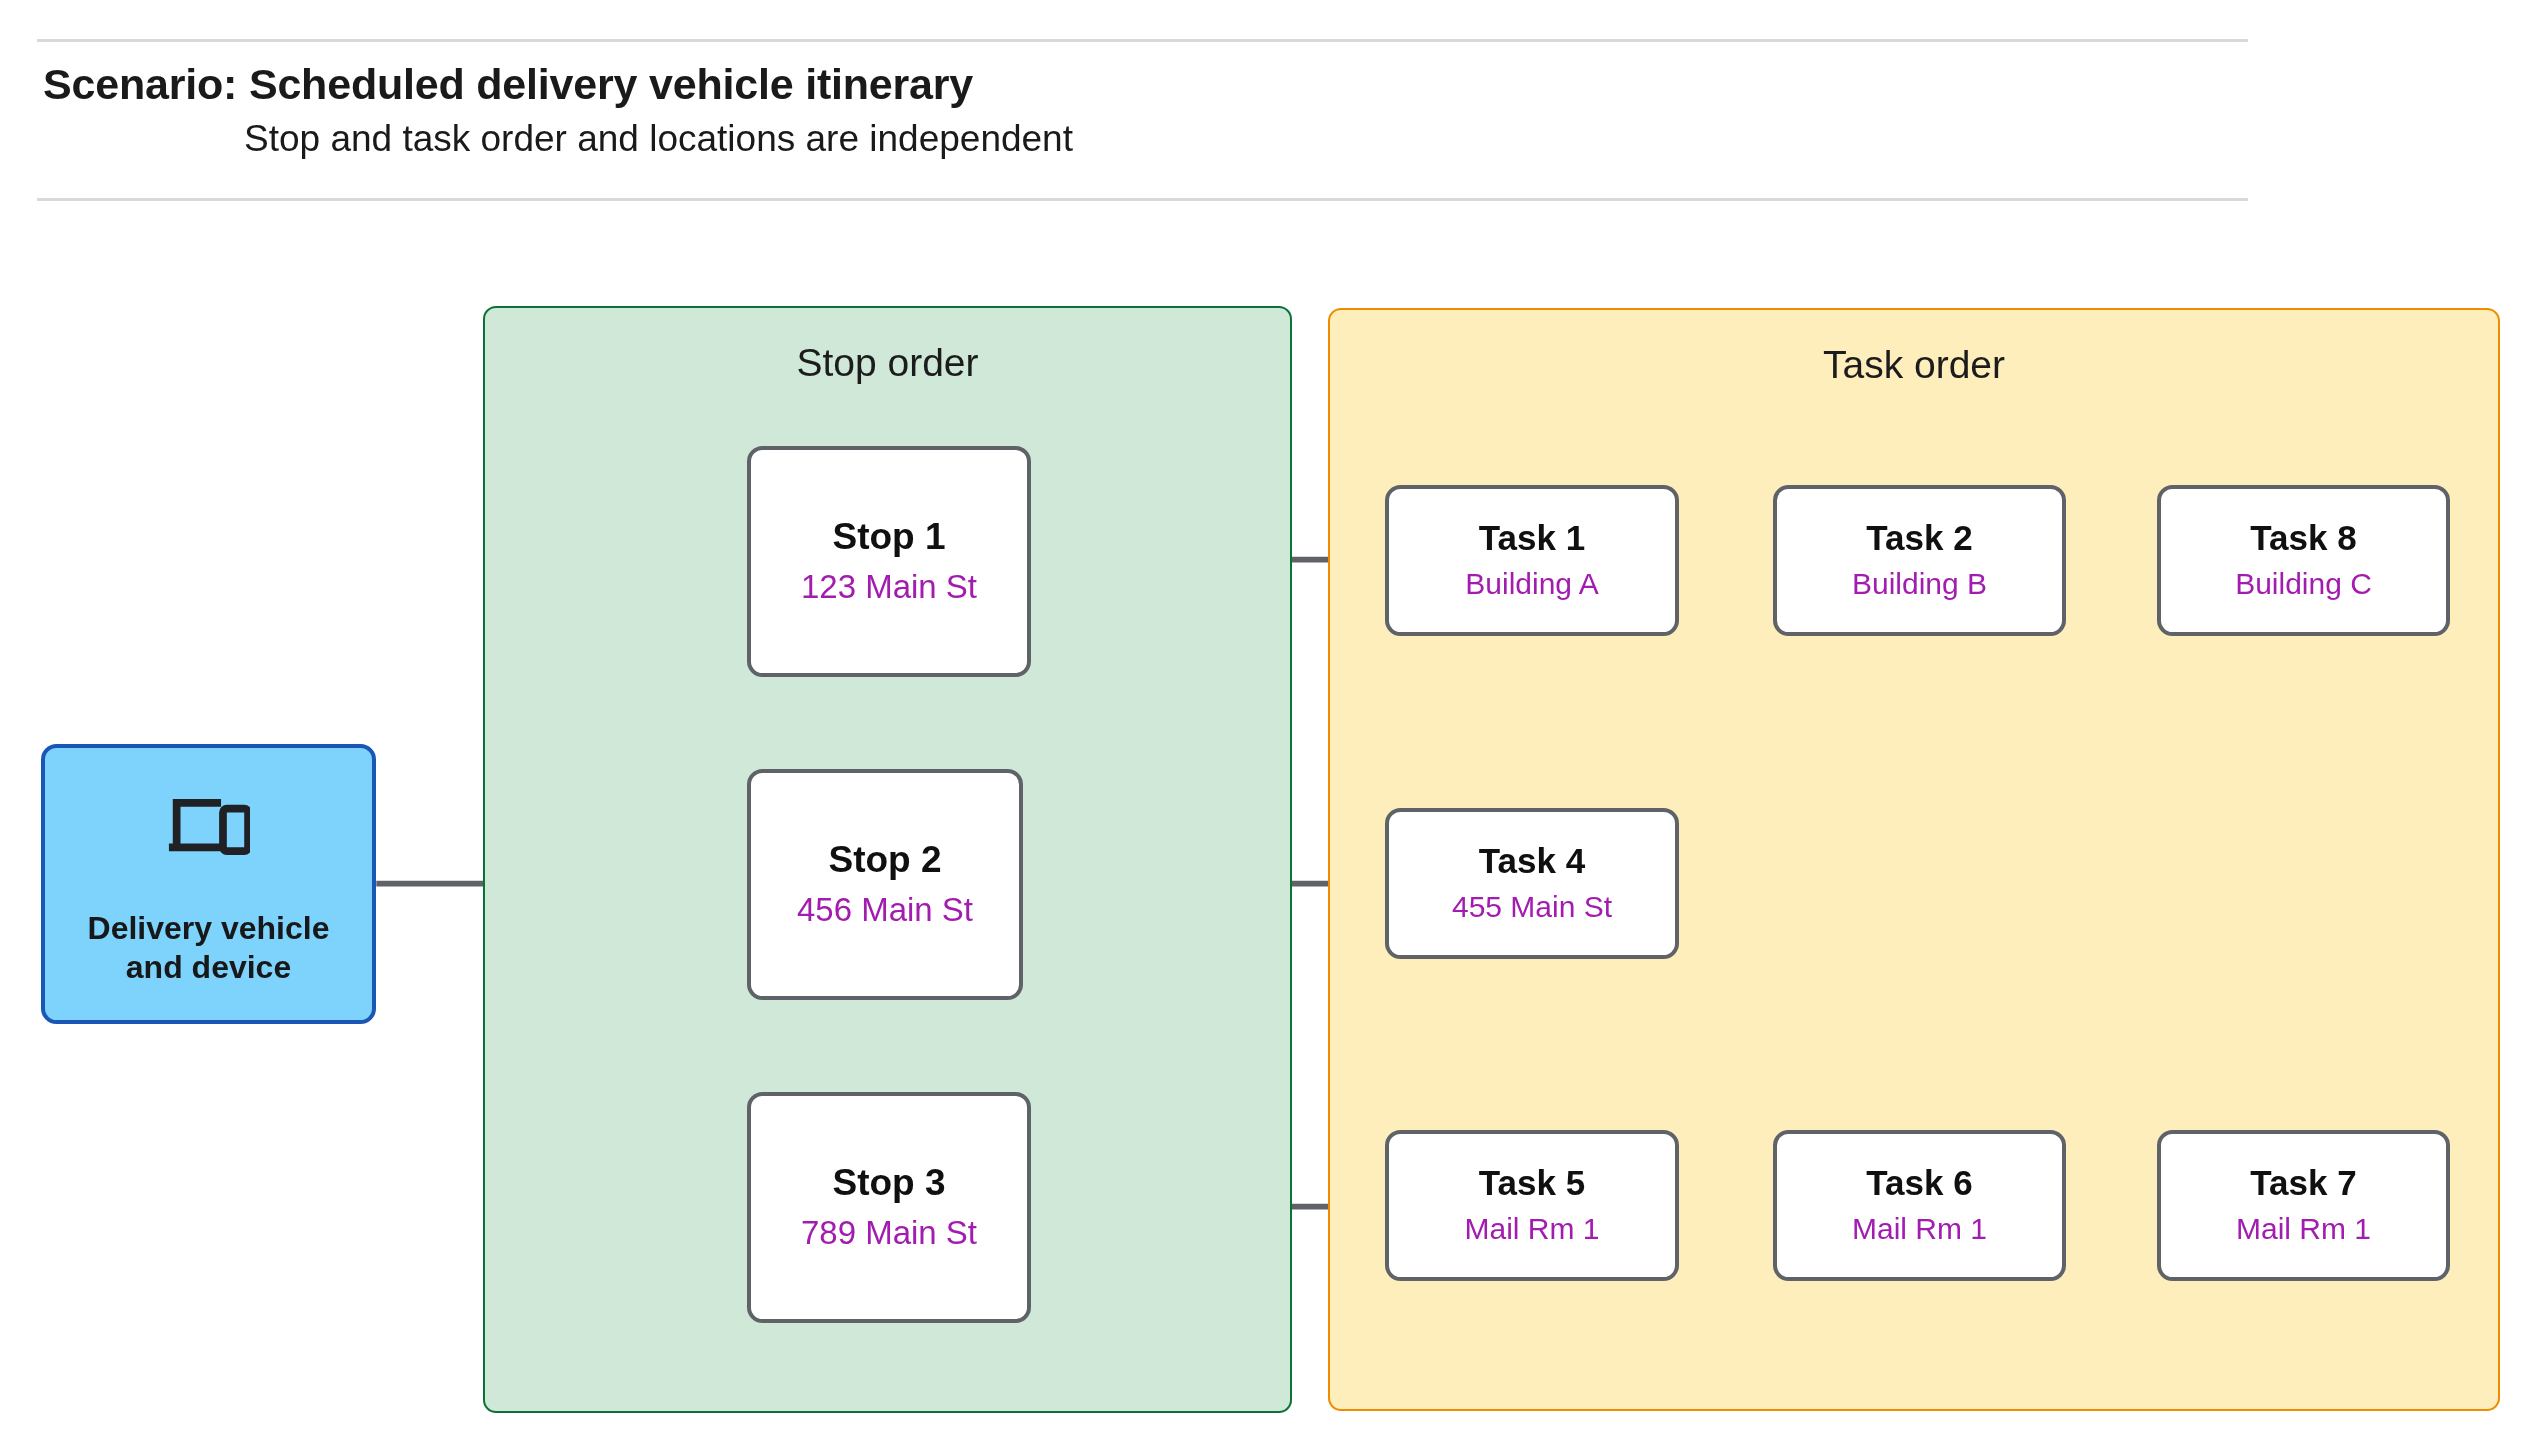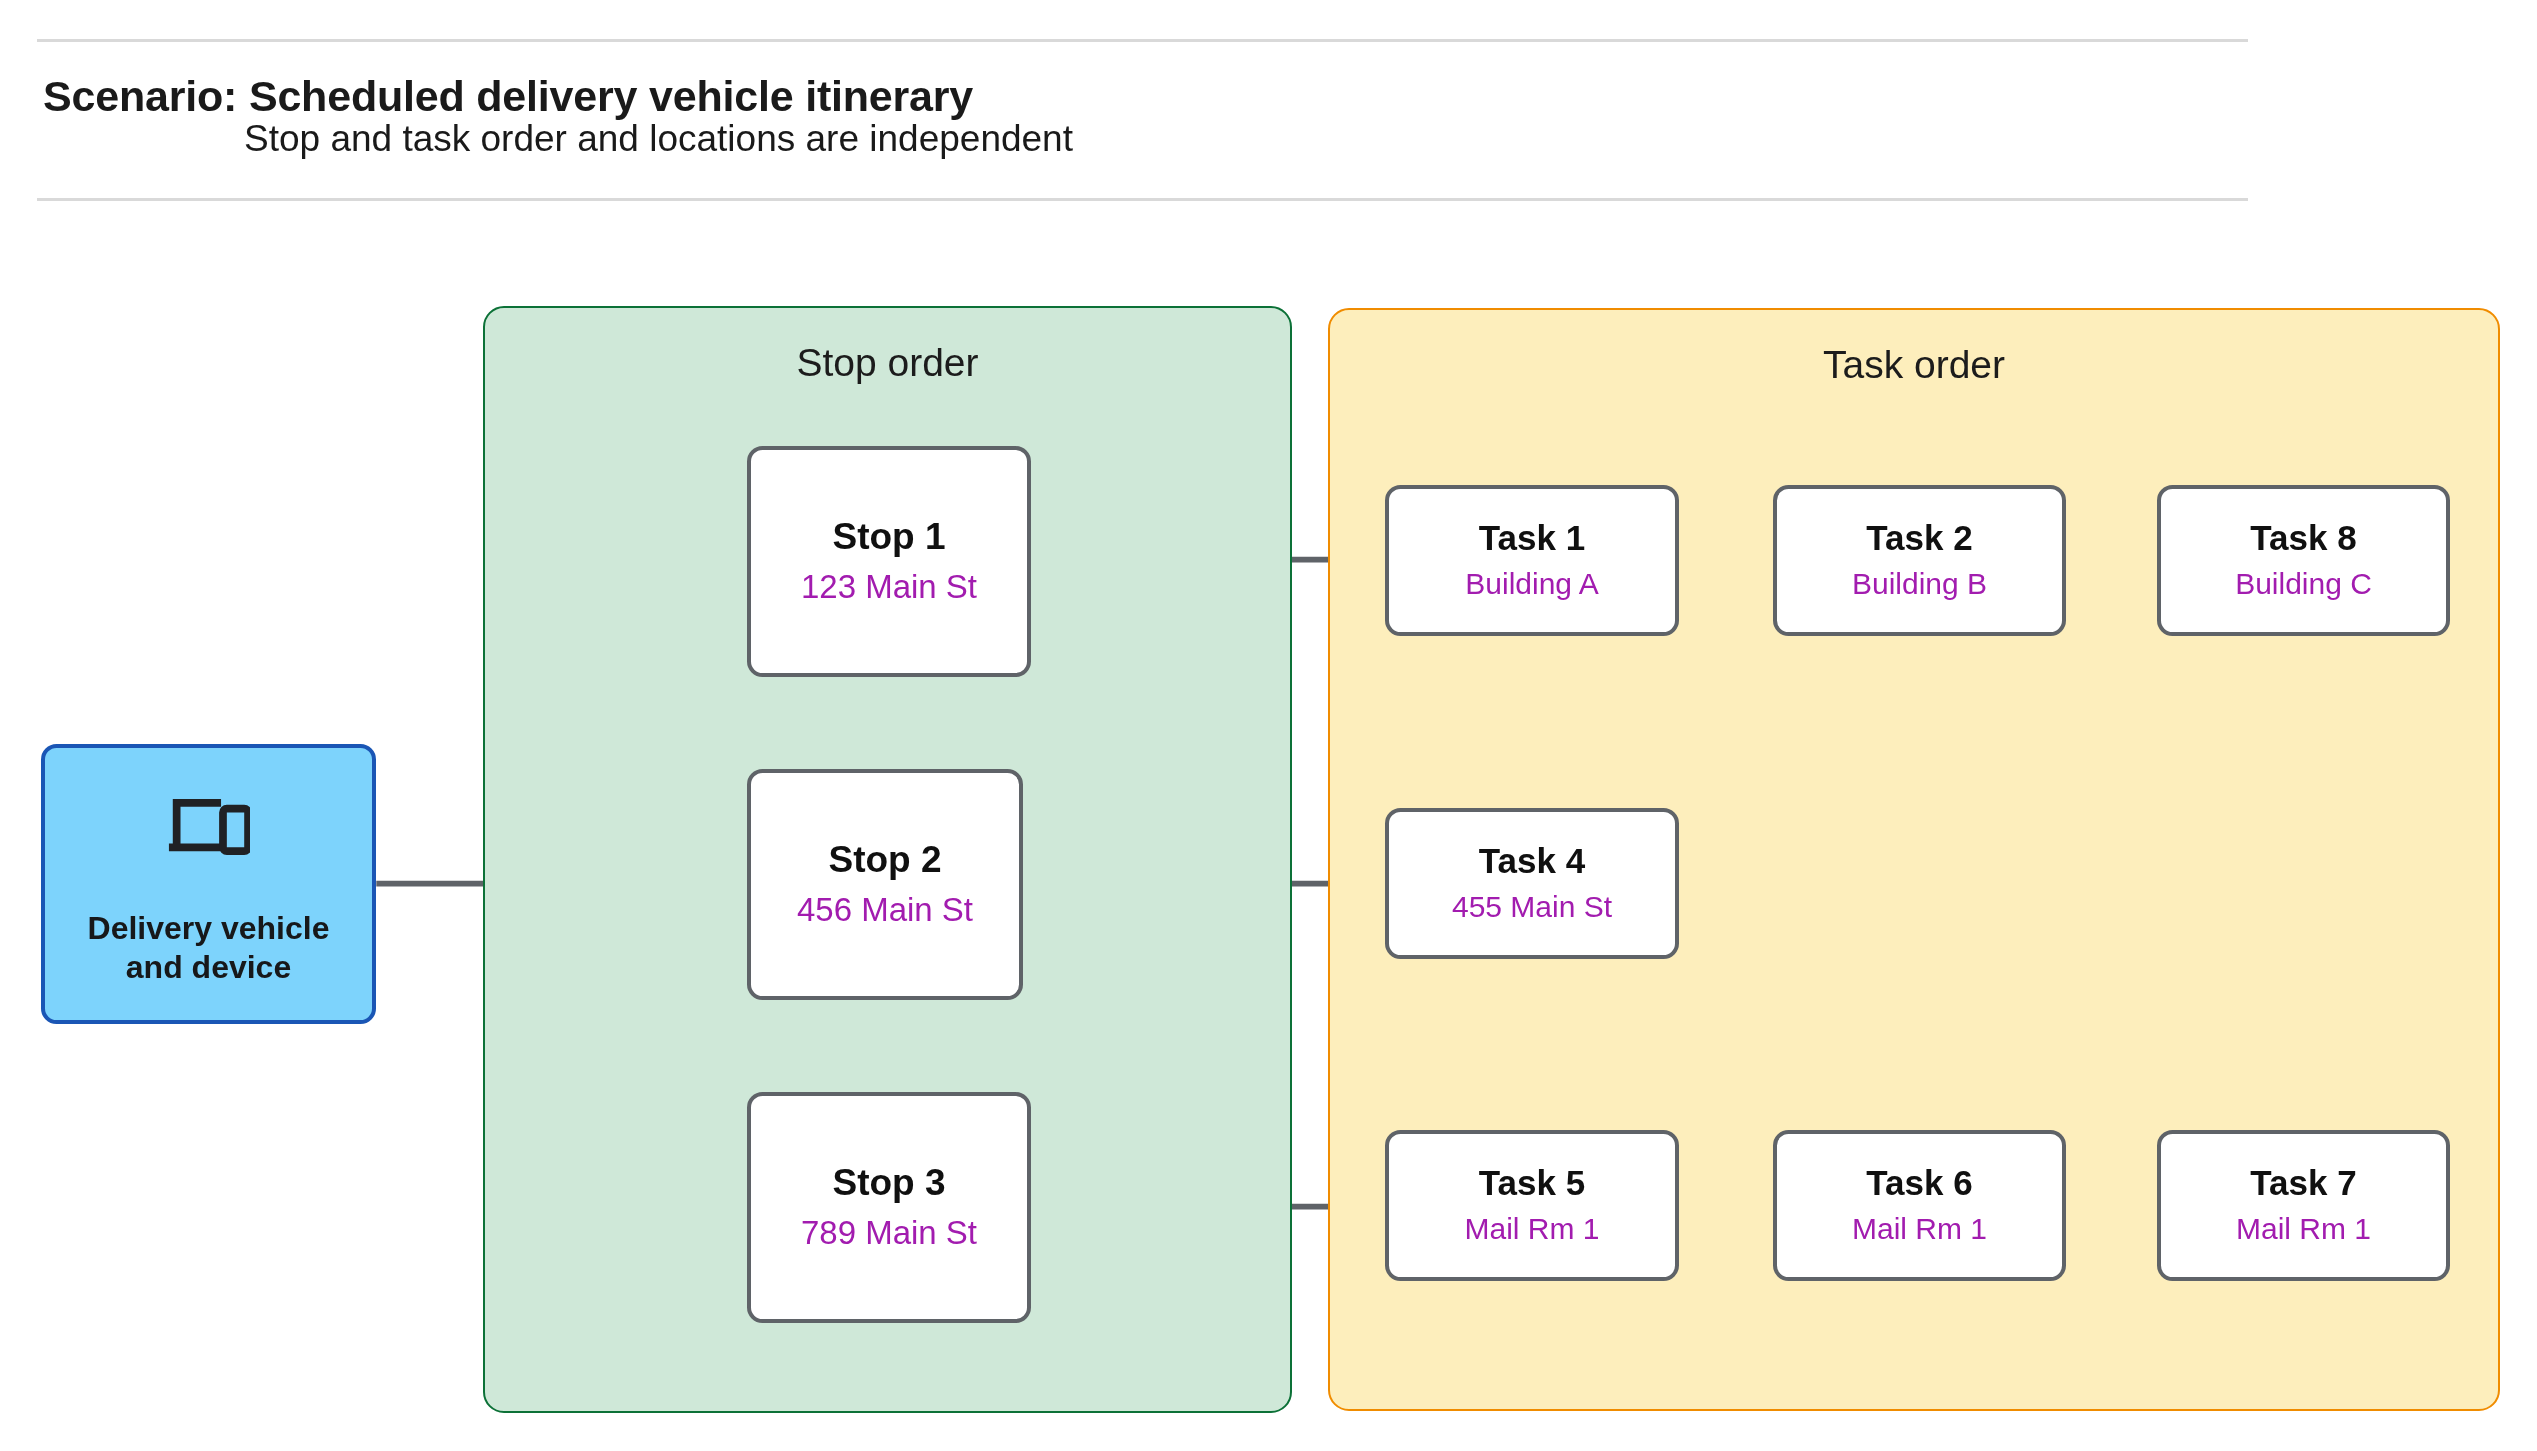--- a/index.html
+++ b/index.html
@@ -3,26 +3,26 @@
 <meta charset="utf-8">
 <style>
   html,body{margin:0;padding:0;background:#ffffff;}
   body{width:2538px;height:1452px;position:relative;overflow:hidden;
        font-family:"Liberation Sans","DejaVu Sans",sans-serif;color:#1a1a1a;
        -webkit-font-smoothing:antialiased;}
   .rule{position:absolute;left:37px;width:2211px;height:2.9px;background:#d9d9d9;}
   #rule-top{top:39px;}
   #rule-bottom{top:198px;}
   #scenario-title{position:absolute;left:43px;top:60px;font-size:43px;font-weight:700;
-                  letter-spacing:-0.2px;white-space:nowrap;margin-top:12px;}
+                  letter-spacing:-0.2px;white-space:nowrap;}
   #scenario-subtitle{position:absolute;left:244px;top:118px;font-size:37px;font-weight:400;
                      white-space:nowrap;}
 
   
-  .group{position:absolute;border-radius:21px;box-sizing:border-box;}
+  .group{position:absolute;border-radius:13px;box-sizing:border-box;}
   #stop-group{left:483px;top:306px;width:809px;height:1107px;
               background:#cfe8d8;border:2.9px solid #0c7137;}
   #task-group{left:1328px;top:308px;width:1172px;height:1103px;
               background:#fdeebc;border:2.9px solid #f08c00;}
   .group-title{position:absolute;left:0;right:0;top:33px;text-align:center;
                font-size:39px;font-weight:400;color:#1c1c1c;}
 
   
   #device-node{position:absolute;left:41px;top:744px;width:335px;height:280px;
                background:#7dd3fc;border:4.8px solid #1a56b5;border-radius:15.5px;

